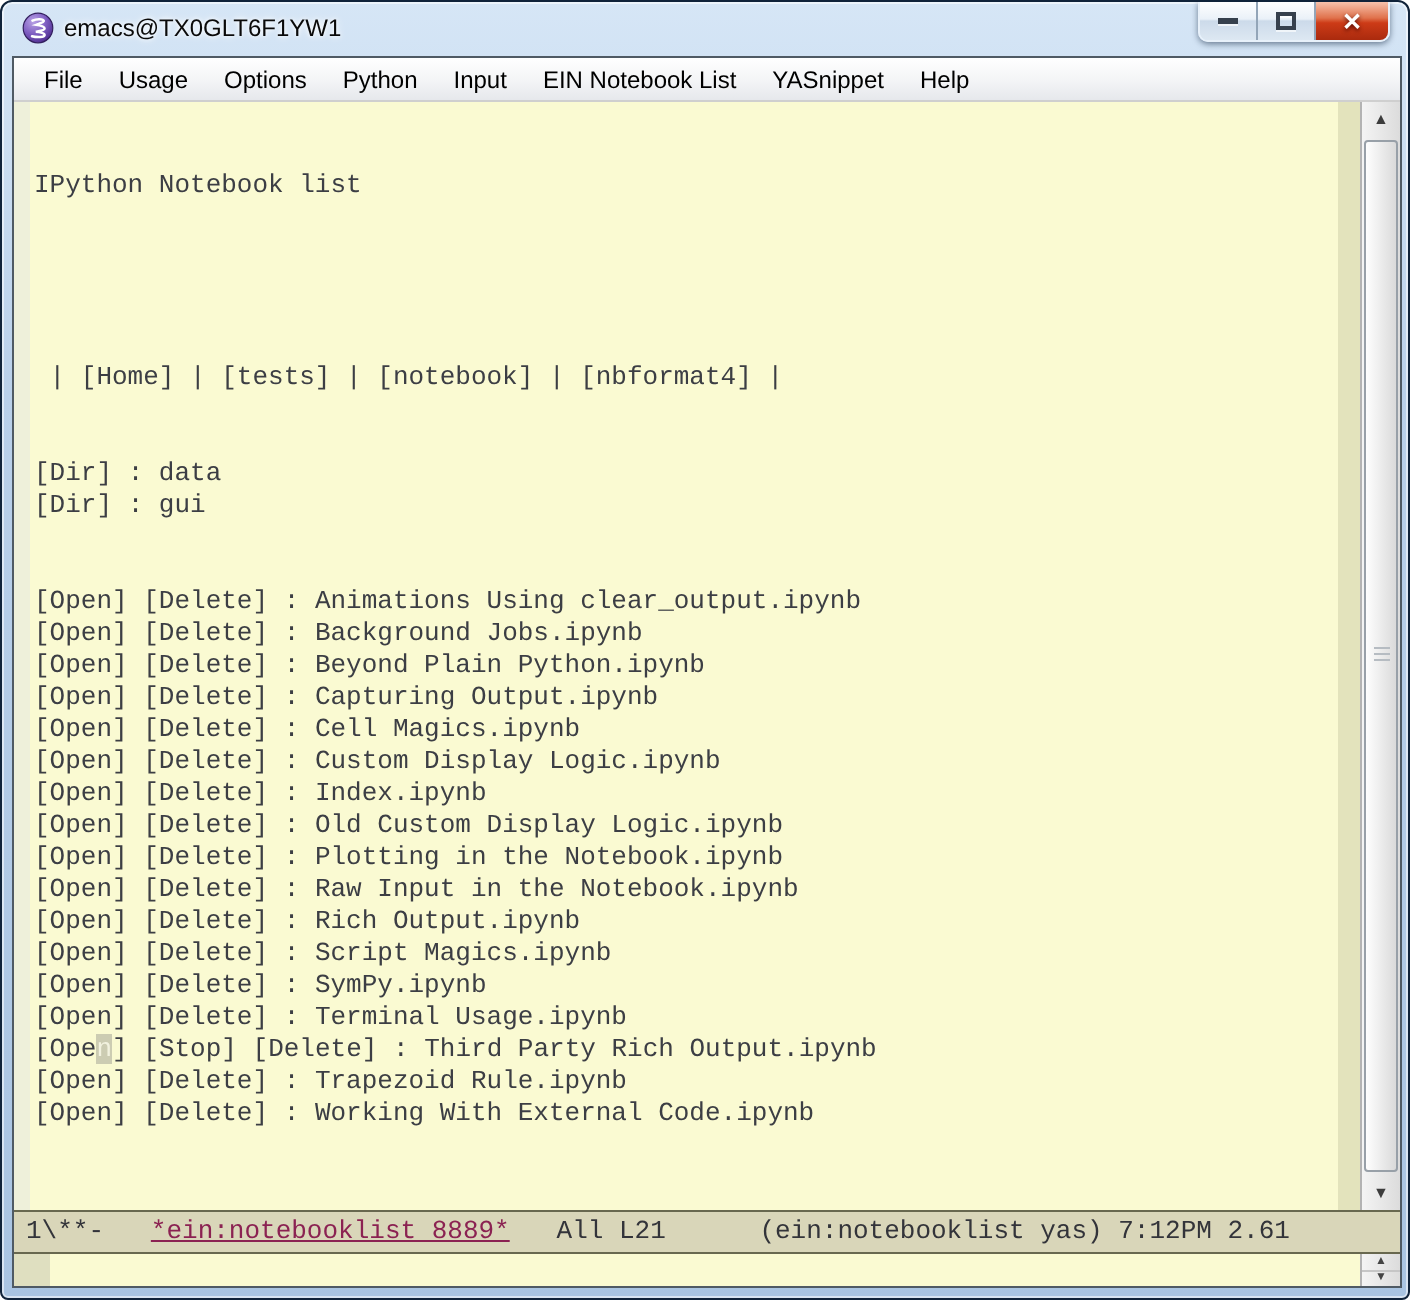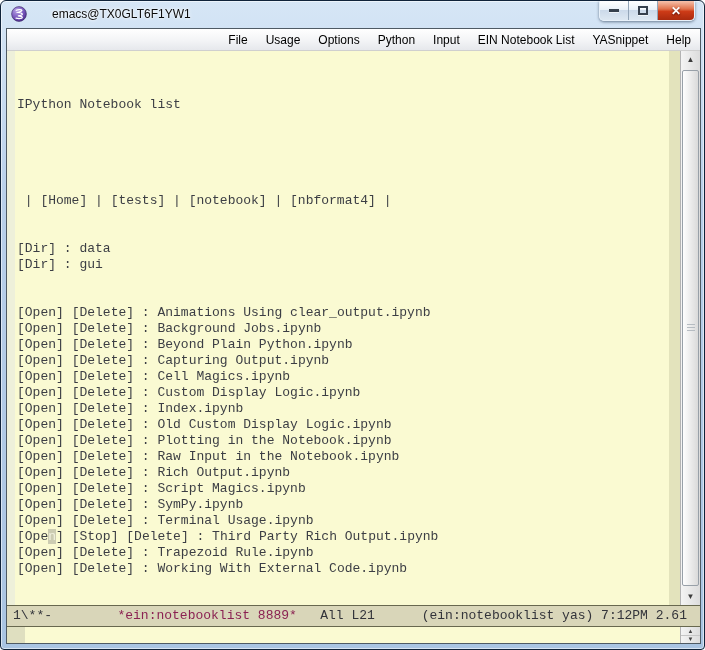--- a/index.html
+++ b/index.html
@@ -8,65 +8,65 @@
     position:relative;width:705px;height:650px;
     background:linear-gradient(180deg,#d6e6f6 0%,#b9d0ea 30%,#a9c4e2 100%);
     border:1px solid #10233a;border-radius:6px 6px 4px 4px;overflow:hidden;
     font-family:"Liberation Sans",sans-serif;
     box-shadow:inset 0 0 0 1px rgba(255,255,255,.55);
   }
   
   .titlebar{position:absolute;top:0;left:0;right:0;height:27px;}
   .app-icon{position:absolute;left:10px;top:5px;width:16px;height:16px;}
   .title-text{position:absolute;left:31px;top:6px;font-size:12px;color:#0a0a0a;
-    text-shadow:0 0 4px #fff,0 0 2px #fff;white-space:nowrap;margin-left:20px;}
+    text-shadow:0 0 4px #fff,0 0 2px #fff;white-space:nowrap;}
   .caption{position:absolute;top:0;right:9px;display:flex;height:20px;
     border:1px solid #e8f1fa;border-top:none;border-radius:0 0 5px 5px;overflow:hidden;
     box-shadow:0 1px 3px rgba(15,35,60,.55);}
   .cap-btn{width:29px;display:flex;align-items:center;justify-content:center;border-right:1px solid #93a5b8;cursor:default;}
   .cap-btn.min,.cap-btn.max{background:linear-gradient(180deg,#ffffff 0%,#eaf1f8 45%,#ccdaea 50%,#dde8f2 100%);}
   .cap-btn.close{width:36px;border-right:none;
     background:linear-gradient(180deg,#f6c2ac 0%,#e0724c 42%,#cd3b17 55%,#aa2a0e 100%);}
   .glyph-min{width:10px;height:3px;background:#36404d;box-shadow:0 1px 0 rgba(255,255,255,.65);}
   .glyph-max{width:10px;height:9px;border:2px solid #36404d;box-shadow:0 1px 0 rgba(255,255,255,.65),inset 0 1px 0 rgba(255,255,255,.65);}
   .glyph-close{color:#fff;font-size:12px;font-weight:bold;line-height:1;text-shadow:0 1px 2px rgba(60,0,0,.8);}
   
   .client{position:absolute;left:5px;top:27px;width:695px;height:616px;
     border:1px solid #4f5a64;background:var(--content_bg,#fafad2);
     display:flex;flex-direction:column;}
   .menubar{flex:0 0 22px;display:flex;align-items:center;padding-left:6px;
     background:linear-gradient(180deg,#ffffff 0%,#f3f4f6 55%,#e6e8ec 100%);
-    border-bottom:1px solid #cfcfcf;font-size:12px;color:#000;white-space:nowrap;justify-content:flex-end;}
+    border-bottom:1px solid #cfcfcf;font-size:12px;color:#000;white-space:nowrap;}
   .menu-item{padding:3px 9px;}
   .main{flex:1;display:flex;min-height:0;}
   .fringe-l{flex:0 0 8px;background:var(--fringe_left,#eef0da);}
   .textarea{flex:1;padding:2px 0 0 2px;overflow:hidden;white-space:pre;
     font-family:"Liberation Mono","DejaVu Sans Mono",monospace;font-size:13px;line-height:16px;
-    color:var(--content_fg,#3c3e44);margin-top:12px;}
+    color:var(--content_fg,#3c3e44);}
   .fringe-r{flex:0 0 11px;background:var(--fringe_right,#e3e3bc);}
   .line{height:16px;}
   .btn-link{color:inherit;}
   .cursor{background:var(--cursor_bg,#ccccb2);color:var(--cursor_fg,#f2f2df);}
   
   .scrollbar{flex:0 0 20px;display:flex;flex-direction:column;
     background:linear-gradient(90deg,#f4f4f4,#dcdcdc);border-left:1px solid #b3b3b3;}
   .sb-btn{flex:0 0 17px;display:flex;align-items:center;justify-content:center;
     font-size:8px;color:#3c3c3c;}
   .sb-track{flex:1;position:relative;}
   .sb-thumb{position:absolute;left:1px;right:1px;top:2px;bottom:2px;
     background:linear-gradient(90deg,#fefefe,#ececec 50%,#dadada);
     border:1px solid #98a0a8;border-radius:2px;}
   .sb-grip{position:absolute;left:50%;top:50%;width:8px;height:9px;transform:translate(-50%,-50%);
     background:repeating-linear-gradient(180deg,#b6bcc2 0,#b6bcc2 1px,transparent 1px,transparent 3px);}
   
   .modeline{flex:0 0 22px;background:var(--modeline_bg,#d9d6b9);
     border-top:1px solid #68684f;border-bottom:1px solid #68684f;
     font-family:"Liberation Mono","DejaVu Sans Mono",monospace;font-size:13px;line-height:19px;
     color:var(--modeline_fg,#33343a);white-space:pre;padding-left:6px;overflow:hidden;}
-  .bufname{color:var(--buffer_name_fg,#8b2252);margin-left:42px;}
+  .bufname{color:var(--buffer_name_fg,#8b2252);text-decoration:underline;}
   .minibuffer{flex:0 0 16px;display:flex;background:var(--content_bg,#fafad2);}
   .mini-fringe{flex:0 0 18px;background:#dfdfc0;}
   .mini-space{flex:1;}
   .mini-sb{flex:0 0 20px;display:flex;flex-direction:column;
     background:linear-gradient(90deg,#f4f4f4,#dcdcdc);border-left:1px solid #b3b3b3;}
   .mini-sb .a{flex:1;display:flex;align-items:center;justify-content:center;font-size:6px;color:#444;}
   .mini-sb .a:first-child{border-bottom:1px solid #c6c6c6;}
 </style>
 </head>
 <body>

